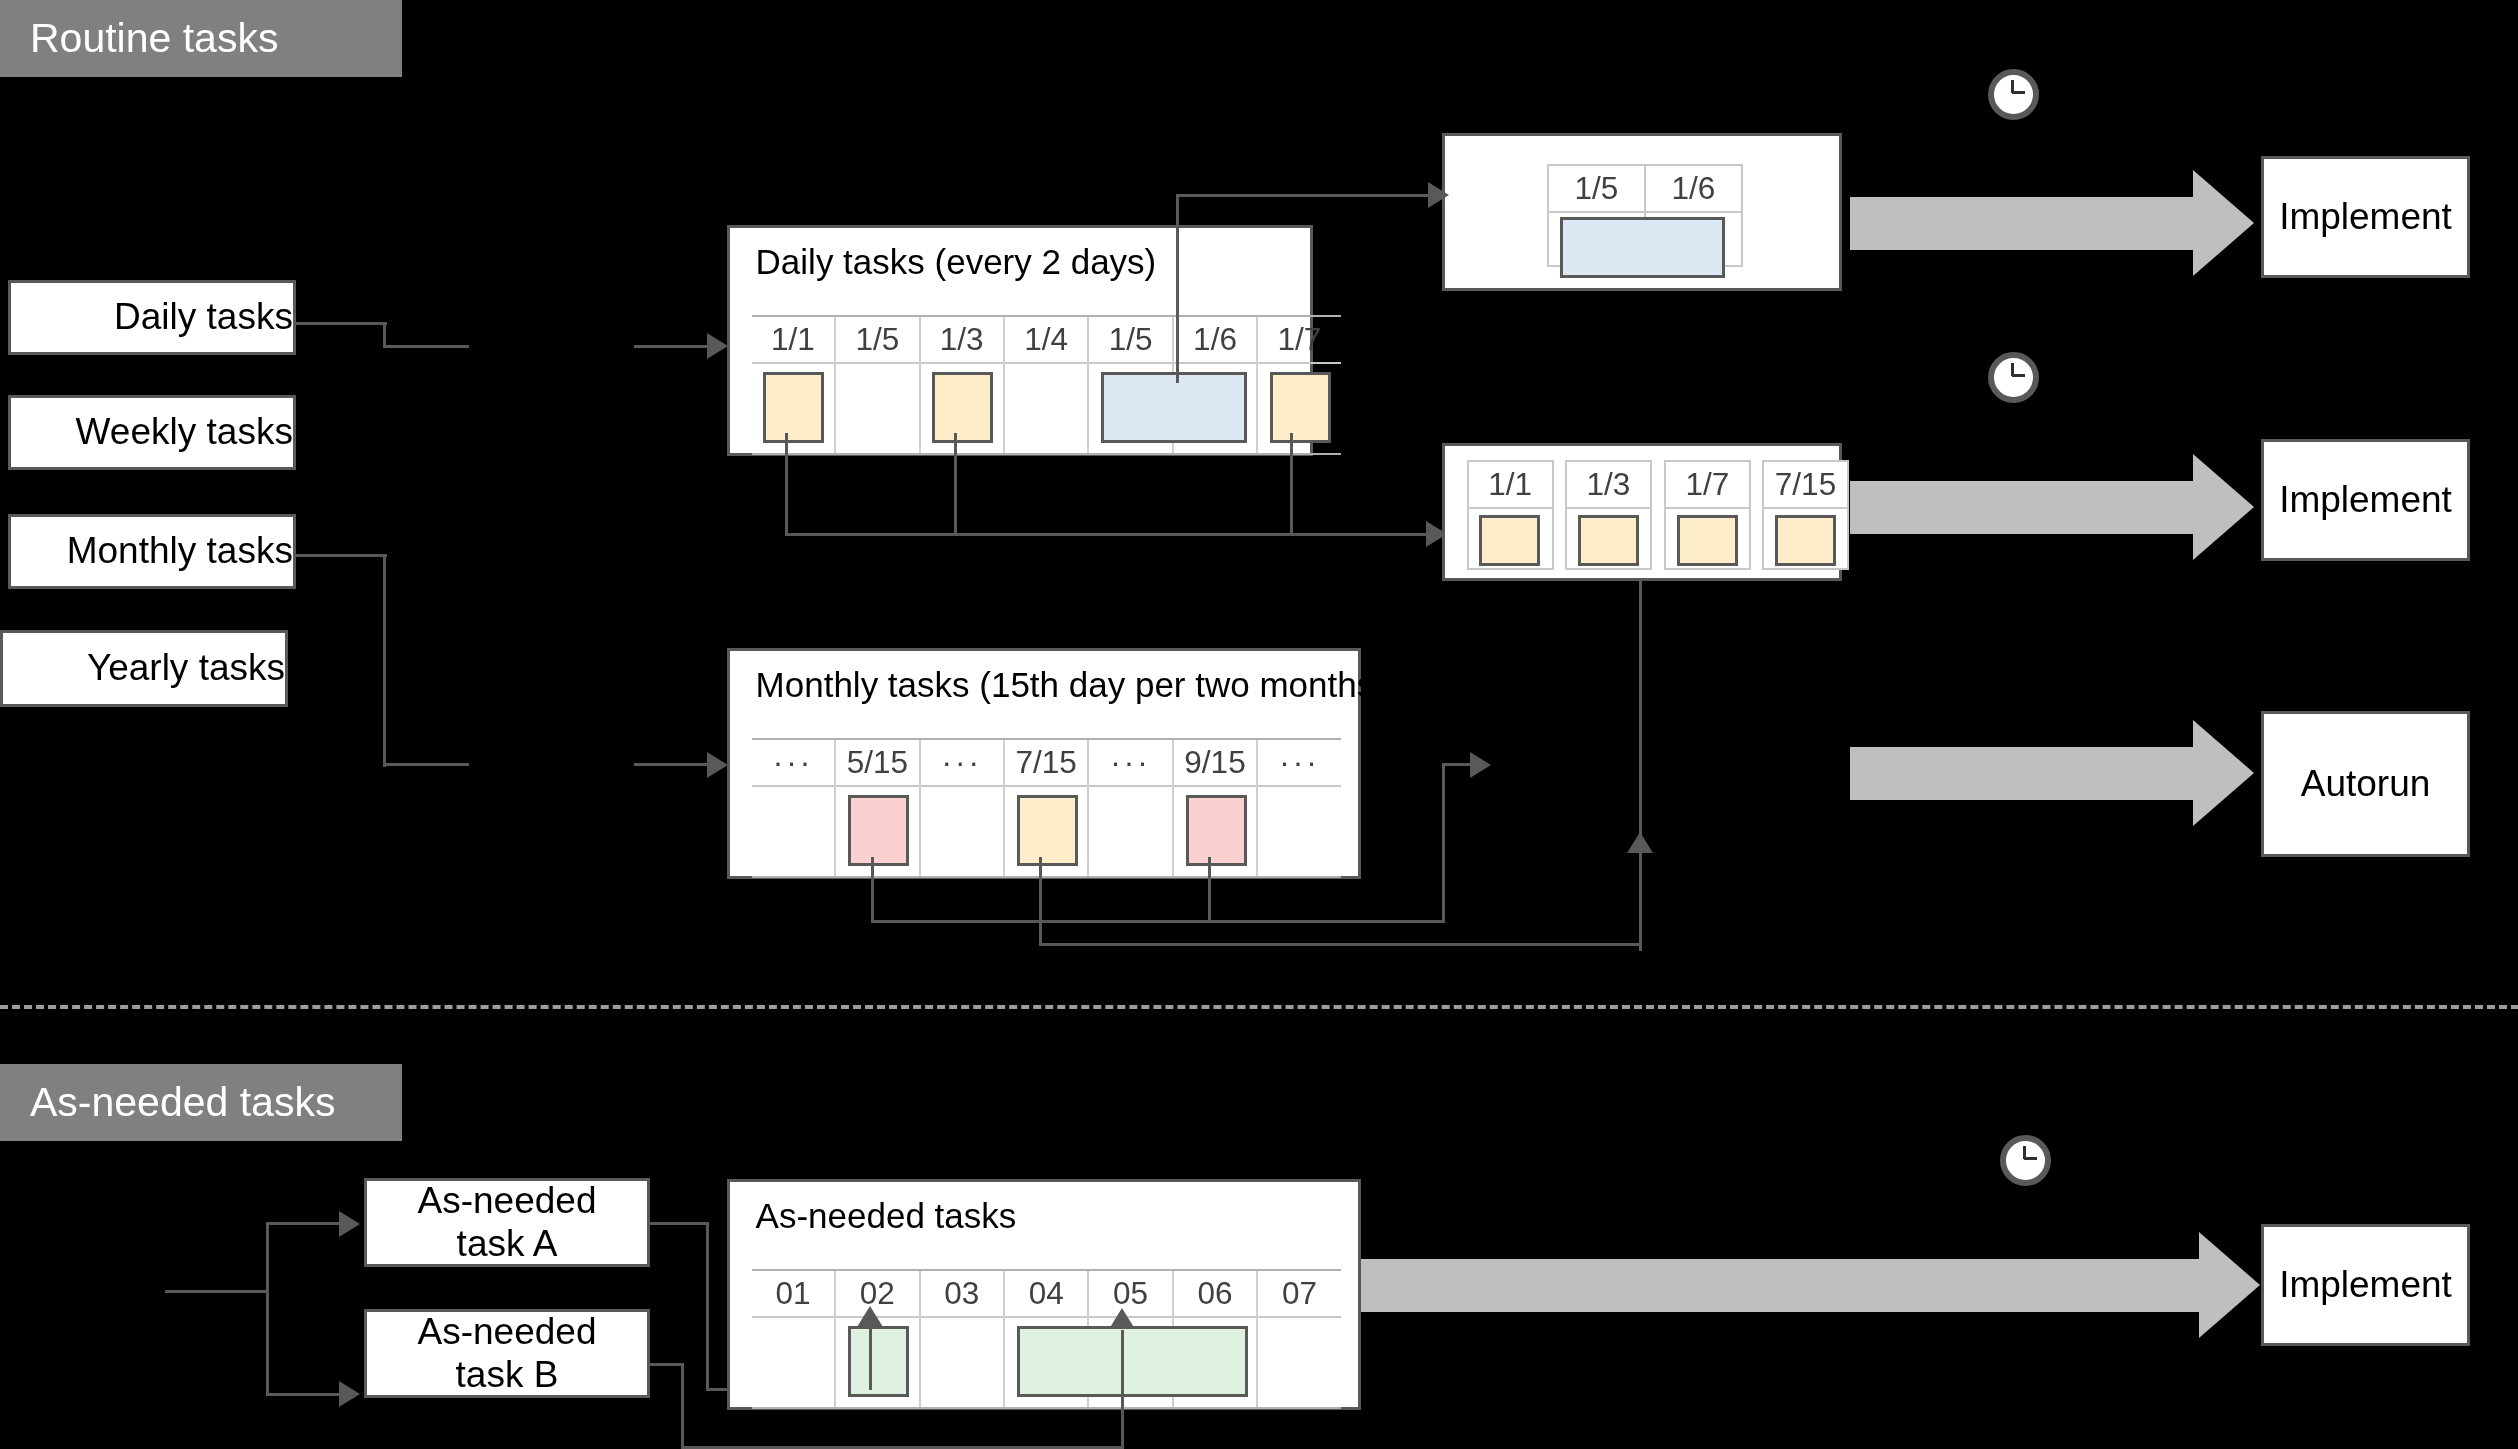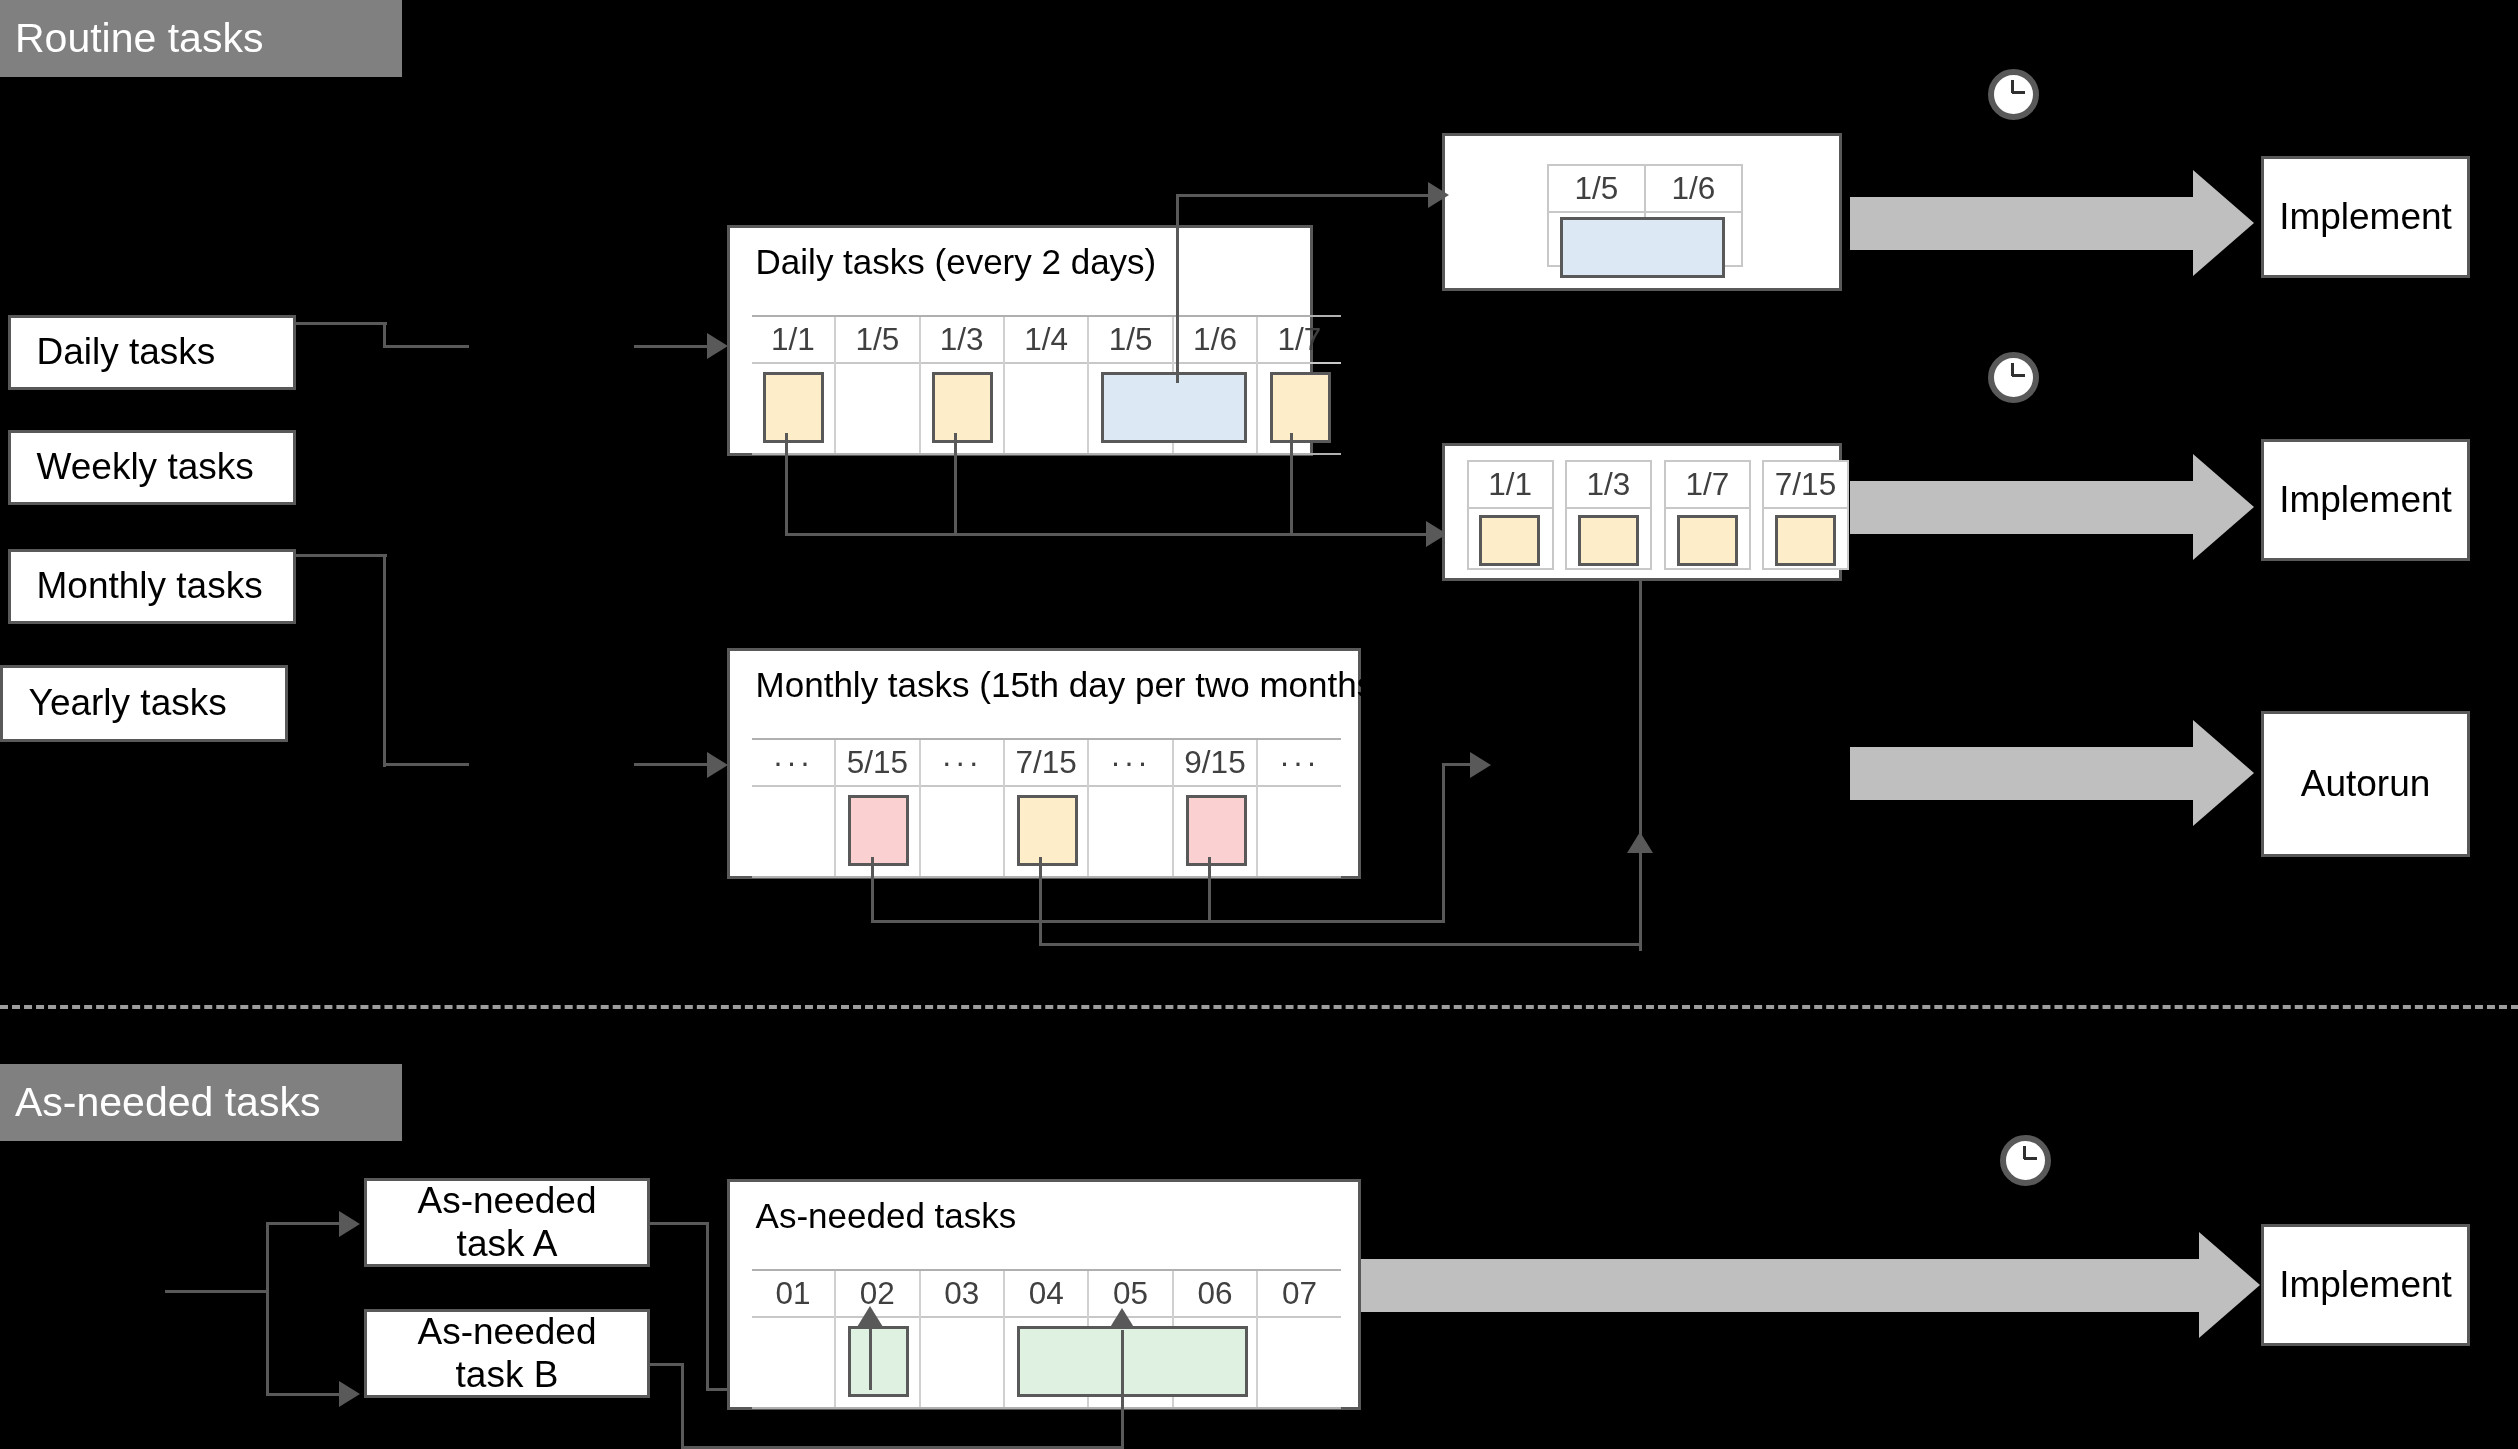--- a/index.html
+++ b/index.html
@@ -4,27 +4,27 @@
 <title>Task Scheduling Diagram</title>
 <style>
   html,body{margin:0;padding:0;background:#000;}
   body{width:2519px;height:1449px;overflow:hidden;
        font-family:"Liberation Sans","DejaVu Sans",sans-serif;}
   #stage{position:relative;width:2519px;height:1449px;background:#000;}
   .abs{position:absolute;box-sizing:border-box;}
 
   
   .banner{background:#808080;color:#fff;font-size:41px;line-height:1;
-          display:flex;align-items:center;padding:0 15px;}
+          display:flex;align-items:center;padding:0 30px;}
 
   
   .nodebox{background:#fff;border:3px solid #595959;color:#000;
            display:flex;align-items:center;justify-content:center;
            text-align:center;font-size:37px;line-height:1.15;}
-  .nodebox.left{justify-content:flex-start;padding-left:25.6px;margin-top:35px;}
+  .nodebox.left{justify-content:flex-end;padding-left:25.6px;}
 
   
   .panel{background:#fff;border:3px solid #595959;}
   .panel-title{position:absolute;left:25.6px;top:13.8px;font-size:35px;color:#000;
                white-space:nowrap;}
 
   
   .strip{position:absolute;display:flex;border-top:2px solid #b0b0b0;
          border-bottom:2px solid #b0b0b0;}
   .cell{position:relative;border-right:2px solid #d0d0d0;

